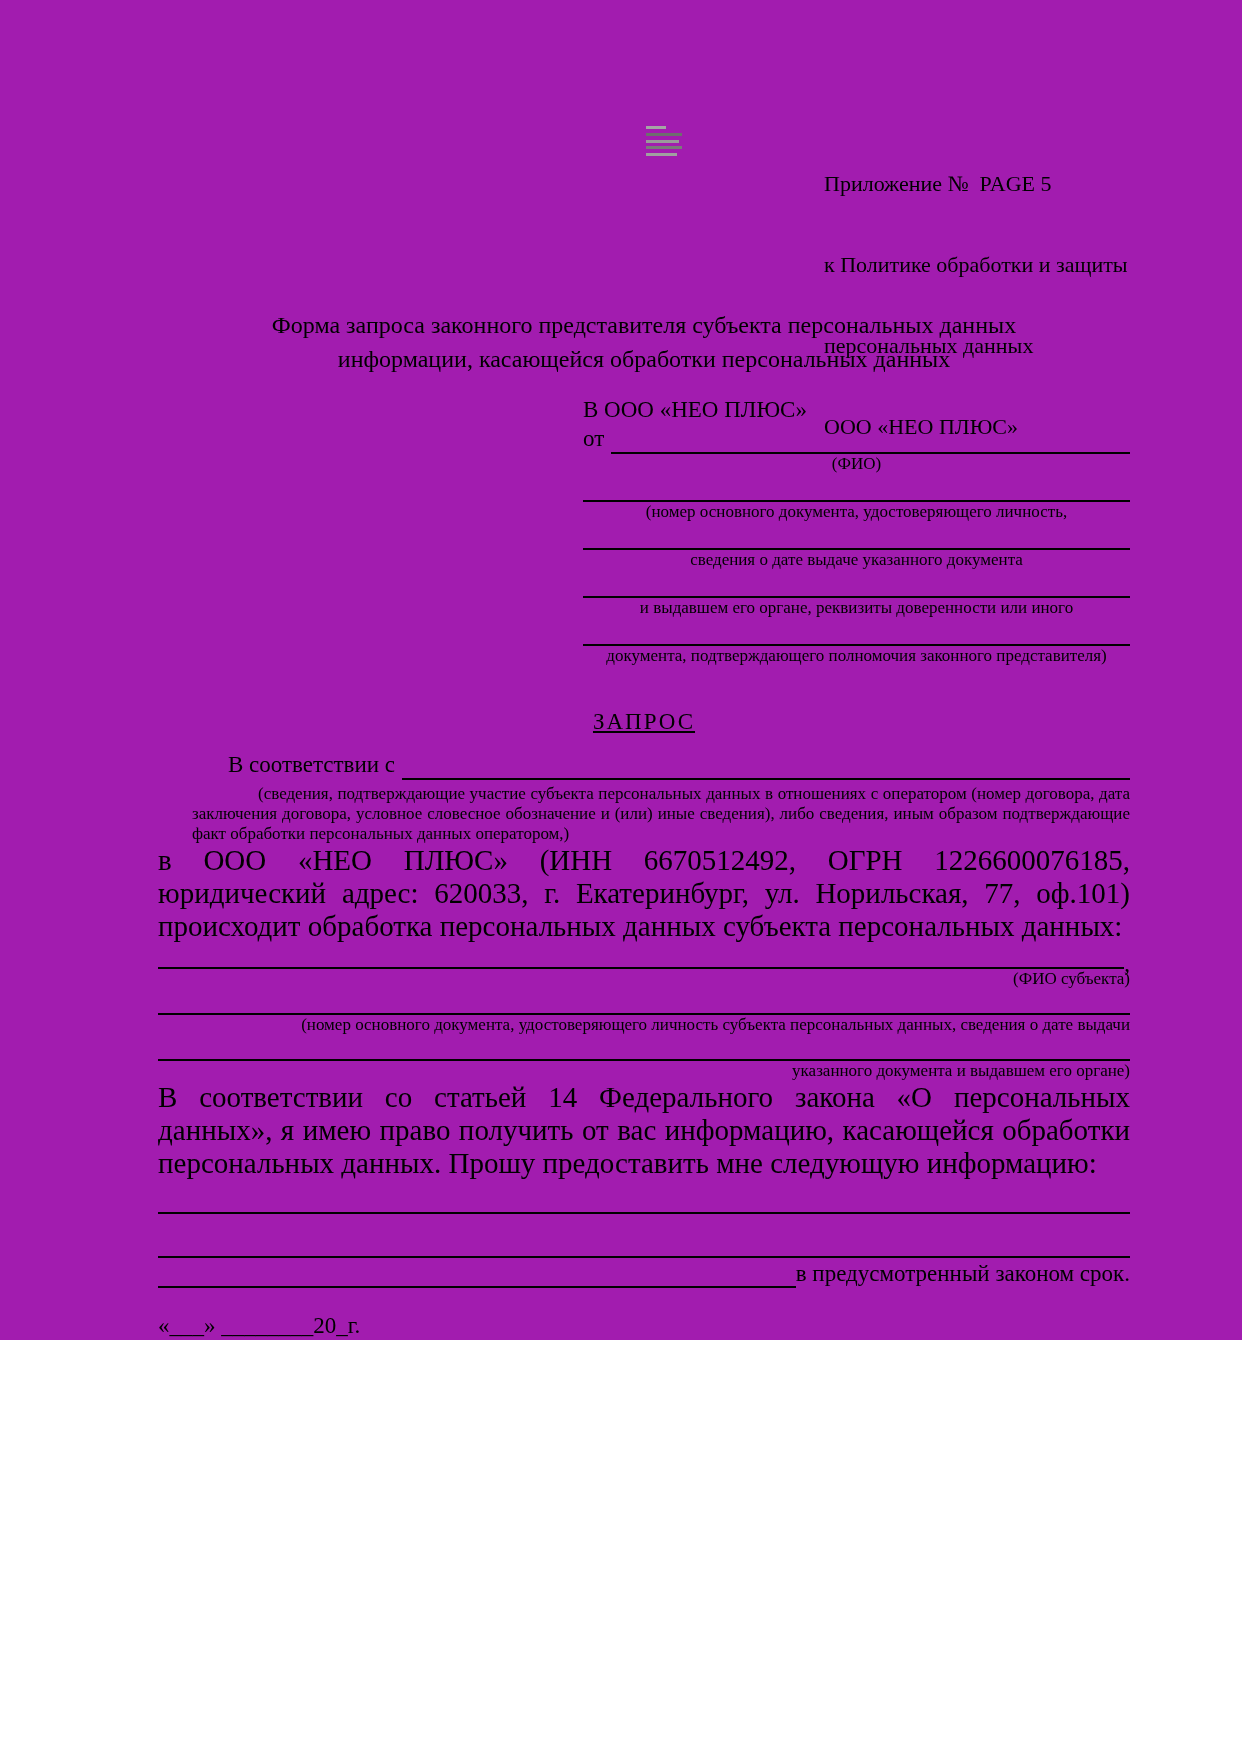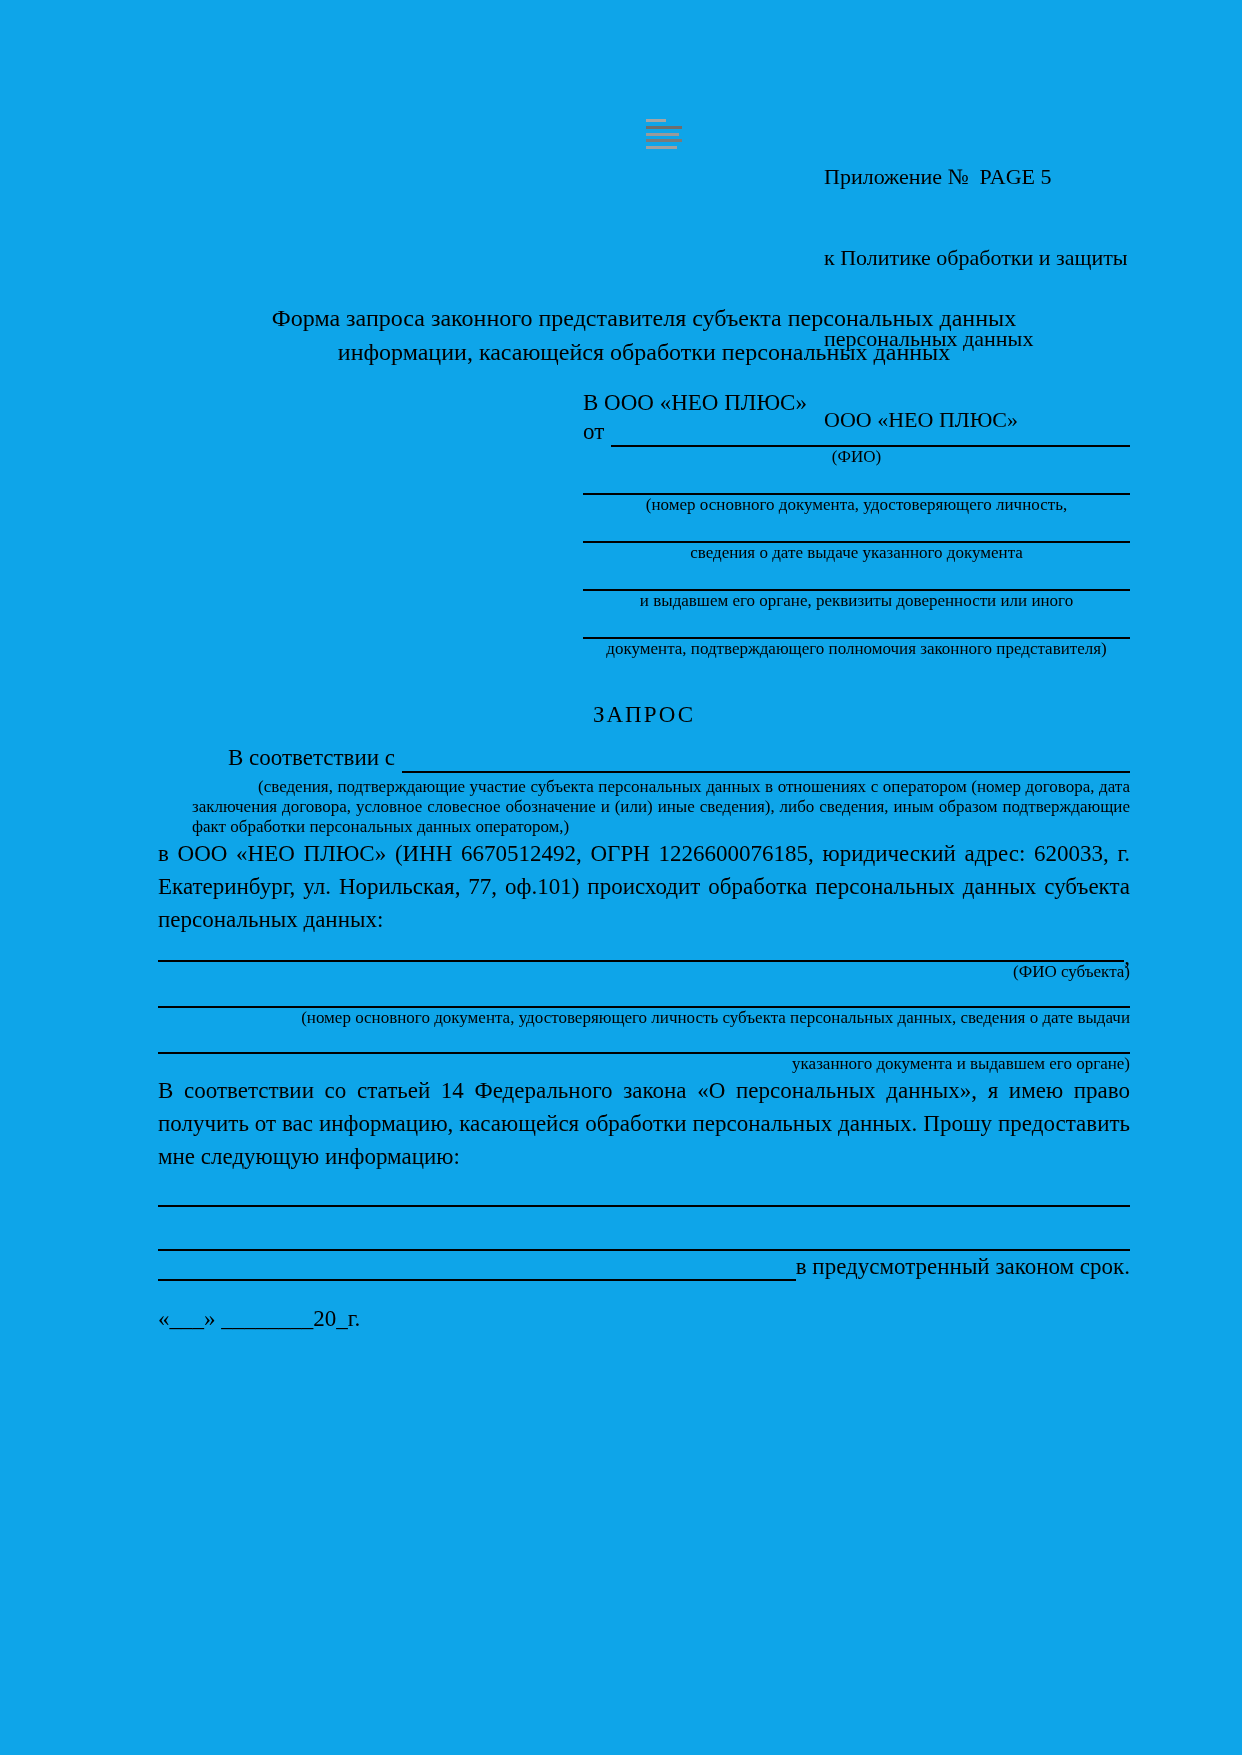--- a/index.html
+++ b/index.html
@@ -1,44 +1,44 @@
 <!DOCTYPE html>
 <html><head>
 <meta charset="utf-8">
 <style>
   * { margin:0; padding:0; box-sizing:border-box; }
   html, body { background:#ffffff; }
   .page {
-    position:relative; width:1242px; height:1755px; background:#0ea5e9; color:#000;
+    position:relative; width:1242px; height:1340px; background:#a21caf; color:#000;
     font-family:"Liberation Serif","DejaVu Serif",serif;
-    padding:9px 112px 0 158px; overflow:hidden;
+    padding:16px 112px 0 158px; overflow:hidden;
   }
   .top-area { position:relative; height:122px; margin-top:100px; }
   .doc-icon { position:absolute; left:488px; top:10px; width:36px; height:30px;
     display:flex; flex-direction:column; justify-content:space-between; }
   .doc-icon i { display:block; height:3px; background:#8d8d8d; }
   .doc-icon i:nth-child(1){ width:55%; background:#a5a5a5;}
   .doc-icon i:nth-child(2){ width:100%; background:#6e6e6e;}
   .doc-icon i:nth-child(3){ width:92%; background:#9a9a9a;}
   .doc-icon i:nth-child(4){ width:100%; background:#7a7a7a;}
   .doc-icon i:nth-child(5){ width:85%; background:#a0a0a0;}
   .header-block { position:absolute; left:666px; top:0; font-size:22px; line-height:27px; white-space:pre; }
   .title { margin-top:70px; text-align:center; font-weight:normal; font-size:24px; line-height:34px; }
   .addressee { margin-left:425px; margin-top:20px; font-size:23px; }
   .addr-to { line-height:28px; }
   .from-row { display:flex; height:28px; margin-top:2px; }
   .fill { flex:1; border-bottom:2px solid #000; margin-left:7px; }
   .caption { font-size:17px; line-height:20px; text-align:center; white-space:nowrap; }
   .blank-line { height:28px; border-bottom:2px solid #000; }
-  .zapros { margin-top:42px; text-align:center; font-size:23px; line-height:28px; letter-spacing:2px; }
+  .zapros { margin-top:42px; text-align:center; font-size:23px; line-height:28px; letter-spacing:2px;text-decoration:underline; }
   .intro-row { display:flex; height:30px; font-size:23px; margin-top:14px; }
   .intro-row .indent { width:70px; }
   .intro-row span.lbl { line-height:30px; }
   .fineprint { margin-top:4px; font-size:17px; line-height:20px; text-align:justify; text-indent:66px;margin-left:34px; }
-  .par { font-size:23px; line-height:33px; text-align:justify; }
+  .par { font-size:29px; line-height:33px; text-align:justify; }
   .subject-row { display:flex; height:22px; margin-top:4px; font-size:23px; }
   .subject-row .line { flex:1; border-bottom:2px solid #000; }
   .subject-row .comma { line-height:34px; }
   .gap-line { height:26px; border-bottom:2px solid #000; }
   .caption-wide { font-size:17px; line-height:20px; text-align:right; }
   .big-gap-1 { height:34px; border-bottom:2px solid #000; }
   .big-gap-2 { height:44px; border-bottom:2px solid #000; }
   .reply1 { margin-top:10px; font-size:23px; line-height:30px; text-align:right; }
   .reply2 { display:flex; height:30px; font-size:23px; }
   .reply2 .fill2 { flex:1; border-bottom:2px solid #000; }

